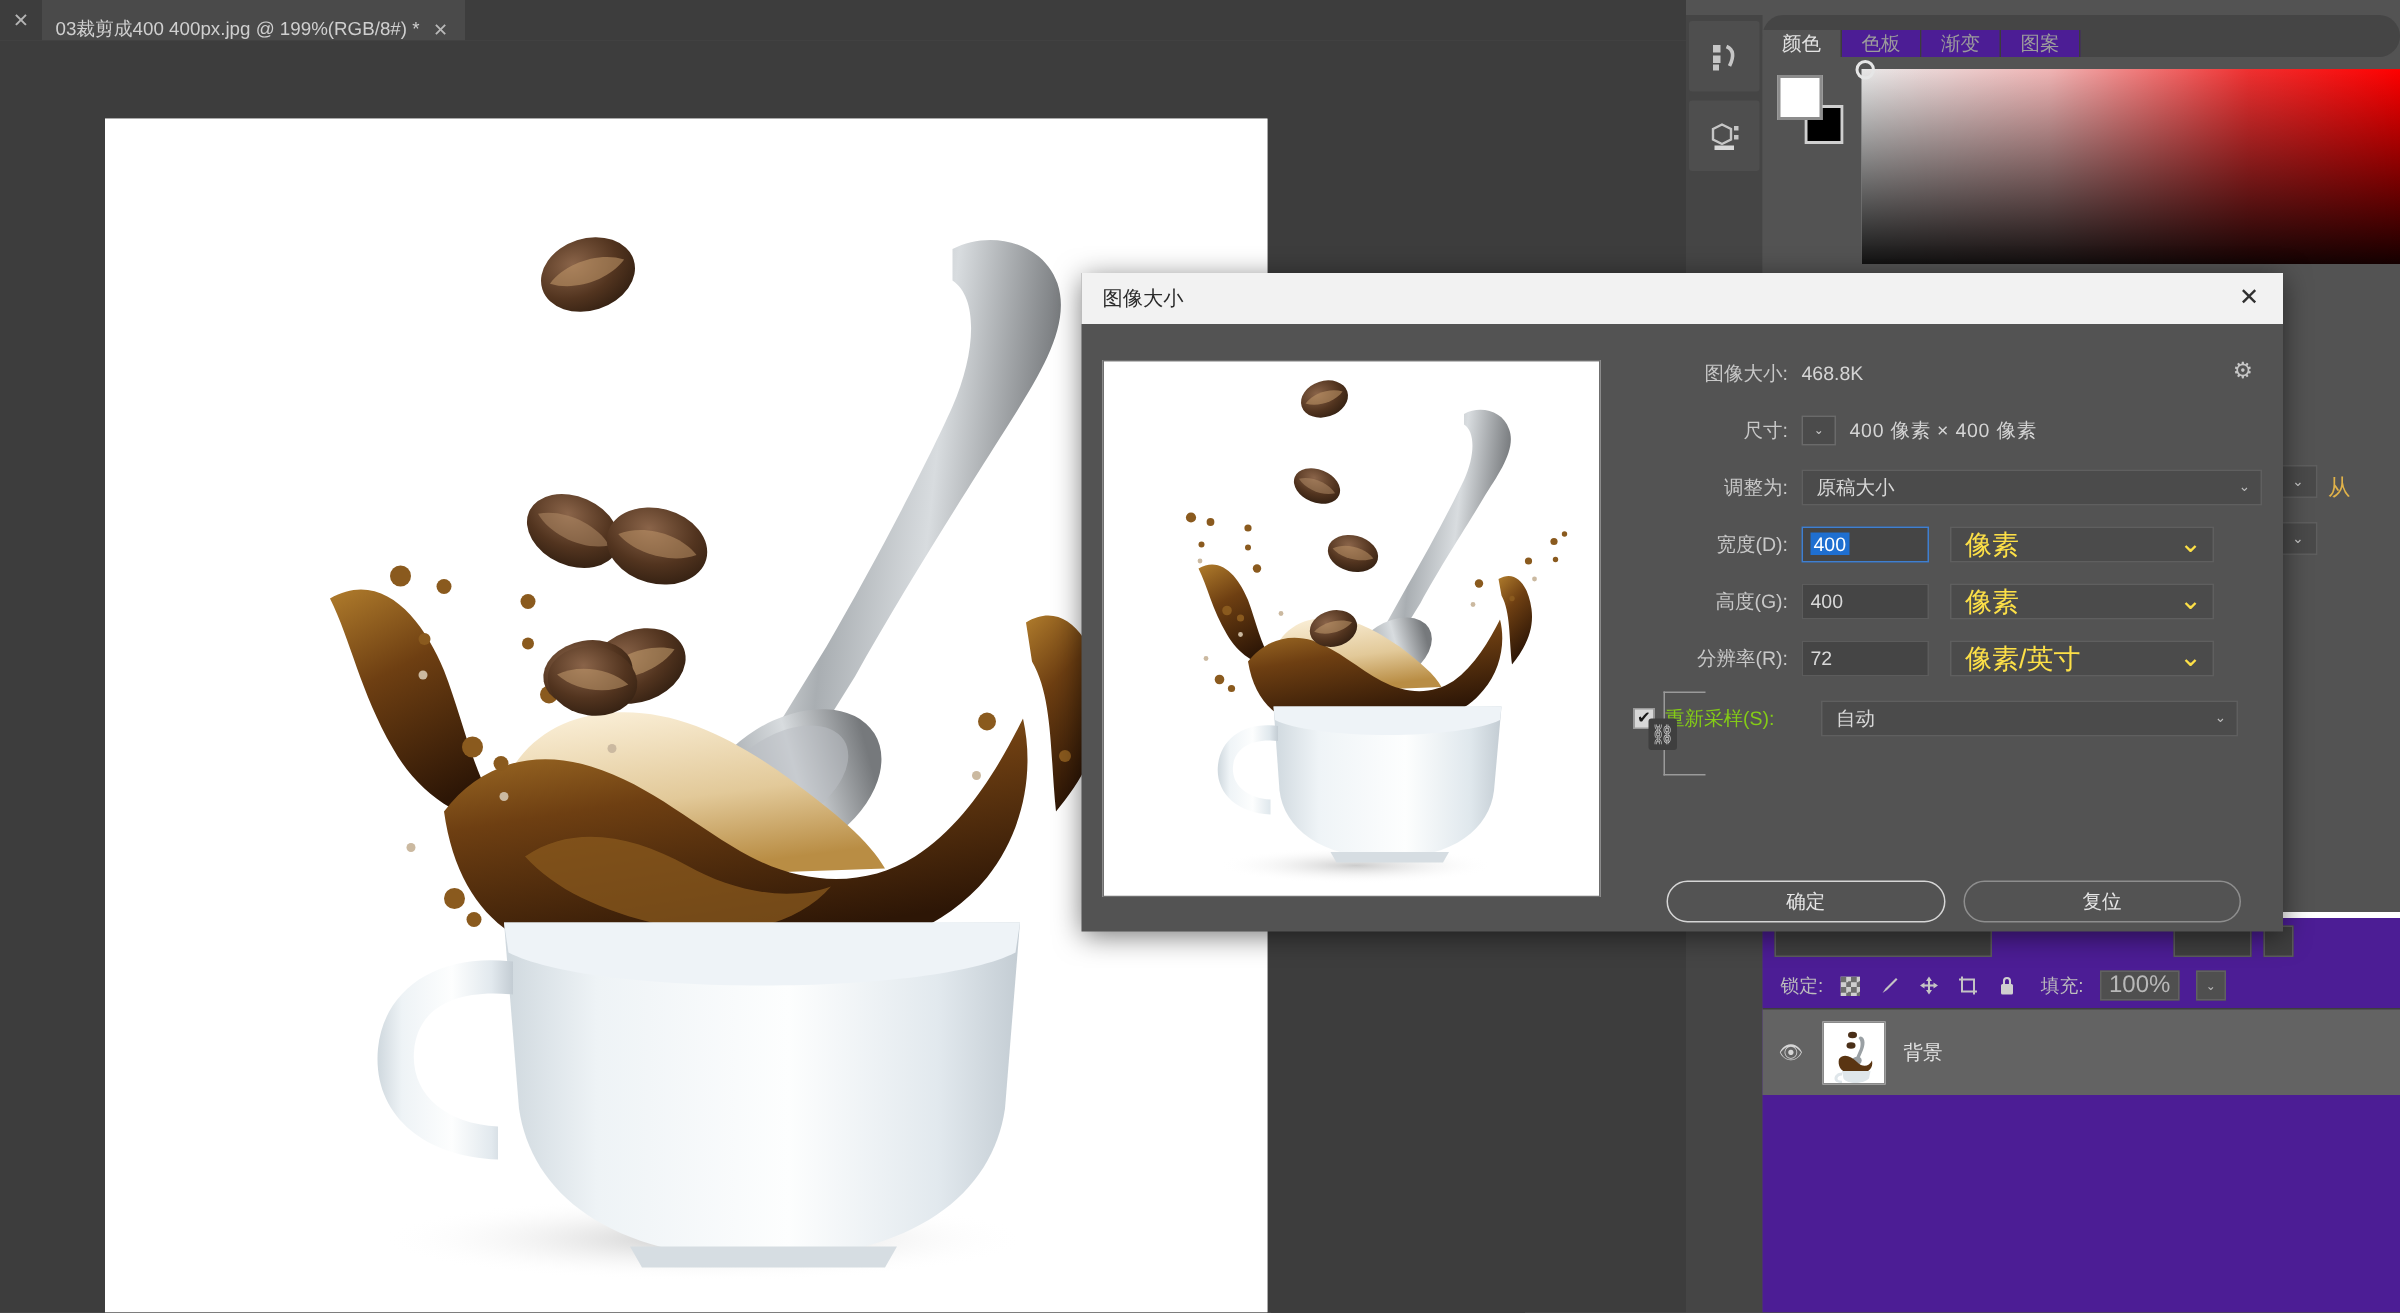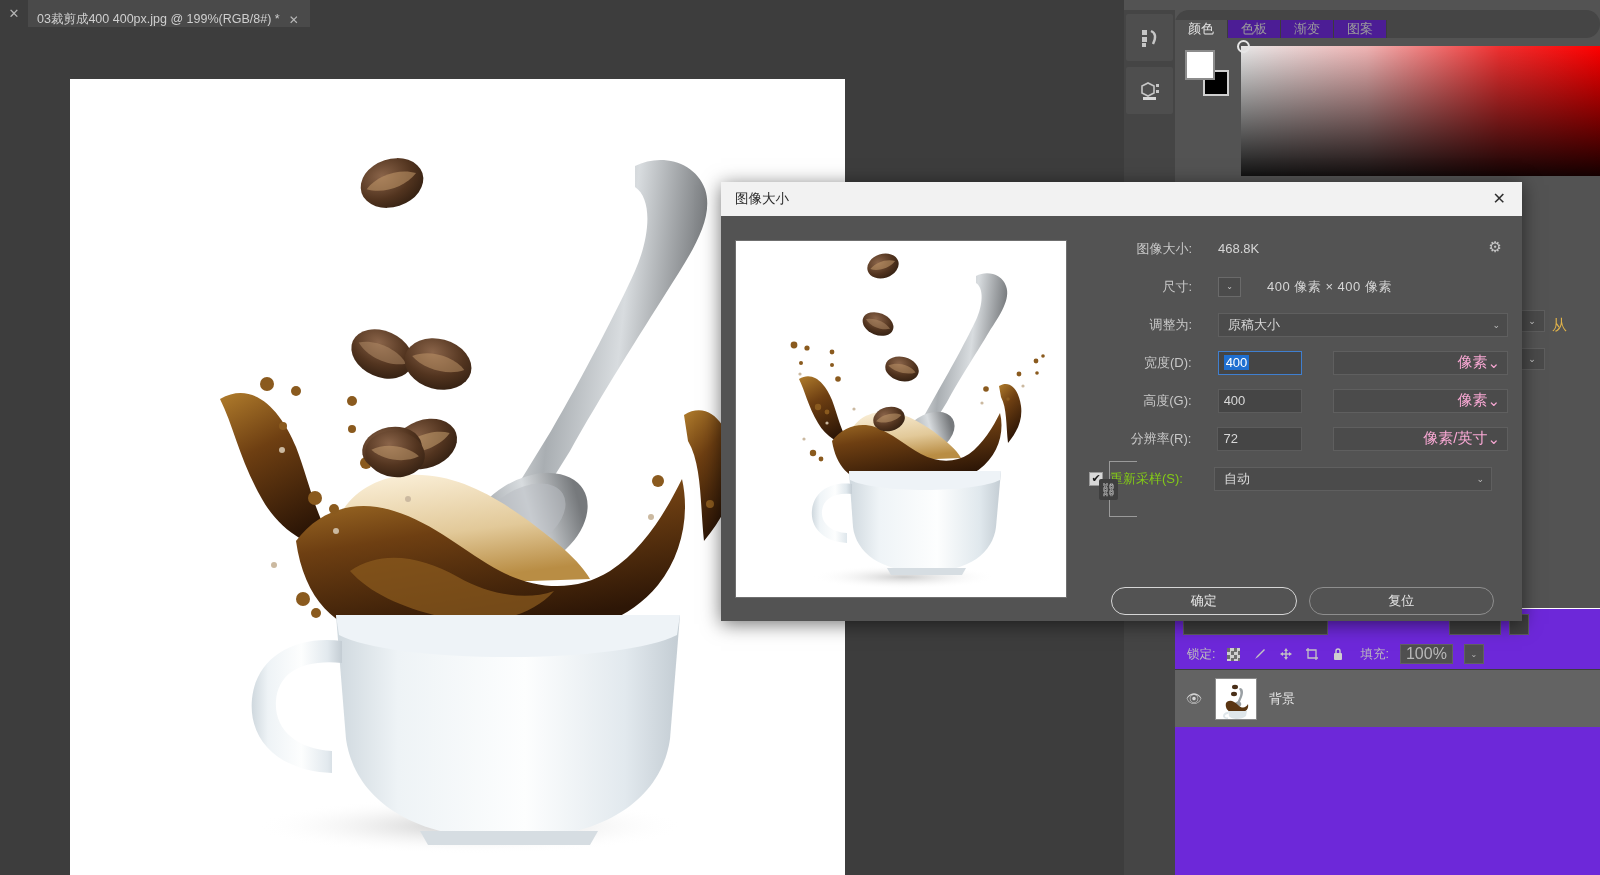--- a/index.html
+++ b/index.html
@@ -94,21 +94,21 @@
   }
   .stray-dd {
     position: absolute; width: 26px; height: 22px; background: #4a4a4a;
     border: 1px solid #5e5e5e; display: flex; align-items: center;
     justify-content: center; color: #c9c9c9; font-size: 9px;
   }
 
   
   .layers {
     position: absolute; left: 51px; right: 0; top: 608px; bottom: 0;
-    background: #6d28d9; border-top: 1px solid #ffffff;
+    background: #4c1d95; border-top: 4px solid #ffffff;
   }
   .layers-opts {
     height: 30px; display: flex; align-items: center; gap: 8px;
     padding: 0 8px; color: #a6a6a6; font-size: 12px;
   }
   .opt-field {
     background: #3f3f3f; border: 1px solid #5c5c5c; height: 21px;
     display: flex; align-items: center; padding: 0 6px; color: #bfbfbf;
     font-size: 12px;
   }
@@ -156,21 +156,21 @@
   .dlg-title .t { color: #2a2a2a; font-size: 13.5px; }
   .dlg-close { color: #303030; font-size: 16px; line-height: 1; padding: 2px 4px; }
   .dlg-body { position: relative; height: 405px; }
 
   .preview {
     position: absolute; left: 14px; top: 24px; width: 332px; height: 358px;
     background: #ffffff; border: 1px solid #6f6f6f; overflow: hidden;
   }
   .form { position: absolute; left: 360px; top: 18px; right: 14px; bottom: 0; }
 
-  .frow { display: flex; align-items: center; height: 29px; margin-bottom: 9px; gap: 17px; }
+  .frow { display: flex; align-items: center; height: 29px; margin-bottom: 9px; }
   .flabel {
     width: 120px; text-align: right; padding-right: 9px; color: #c8c8c8; font-size: 13px;
     white-space: nowrap;
   }
   .fvalue { color: #d5d5d5; font-size: 13px; }
   .gear { position: absolute; right: 6px; top: 4px; color: #c6c6c6; font-size: 15px; }
 
   .dim-dd {
     width: 23px; height: 20px; background: #4b4b4b; border: 1px solid #6a6a6a;
     display: flex; align-items: center; justify-content: center;
@@ -186,22 +186,22 @@
   .select .cv { color: #bdbdbd; font-size: 9px; }
 
   .input {
     width: 85px; height: 24px; background: #454545; border: 1px solid #5c5c5c;
     display: flex; align-items: center; padding: 0 5px; color: #d8d8d8; font-size: 13px;
   }
   .input.focused { border: 1px solid #3f7fd0; }
   .input.focused .iv { background: #1f6fd0; color: #ffffff; padding: 0 2px; }
   .unit-select {
     width: 176px; height: 24px; background: #4b4b4b; border: 1px solid #5f5f5f;
-    display: flex; align-items: center; justify-content: flex-end;
-    padding: 0 7px 0 9px; color: #f9a8d4; font-size: 15px; margin-left: 14px;
+    display: flex; align-items: center; justify-content: space-between;
+    padding: 0 7px 0 9px; color: #fde047; font-size: 18px; margin-left: 14px;
   }
 
   .chain {
     position: absolute; left: 10px; top: 113px; width: 48px; height: 56px;
   }
   .chain .bracket {
     position: absolute; left: 18px; top: 0; width: 28px; height: 56px;
     border: 1px solid #9a9a9a; border-right: none;
   }
   .chain .glyph {

